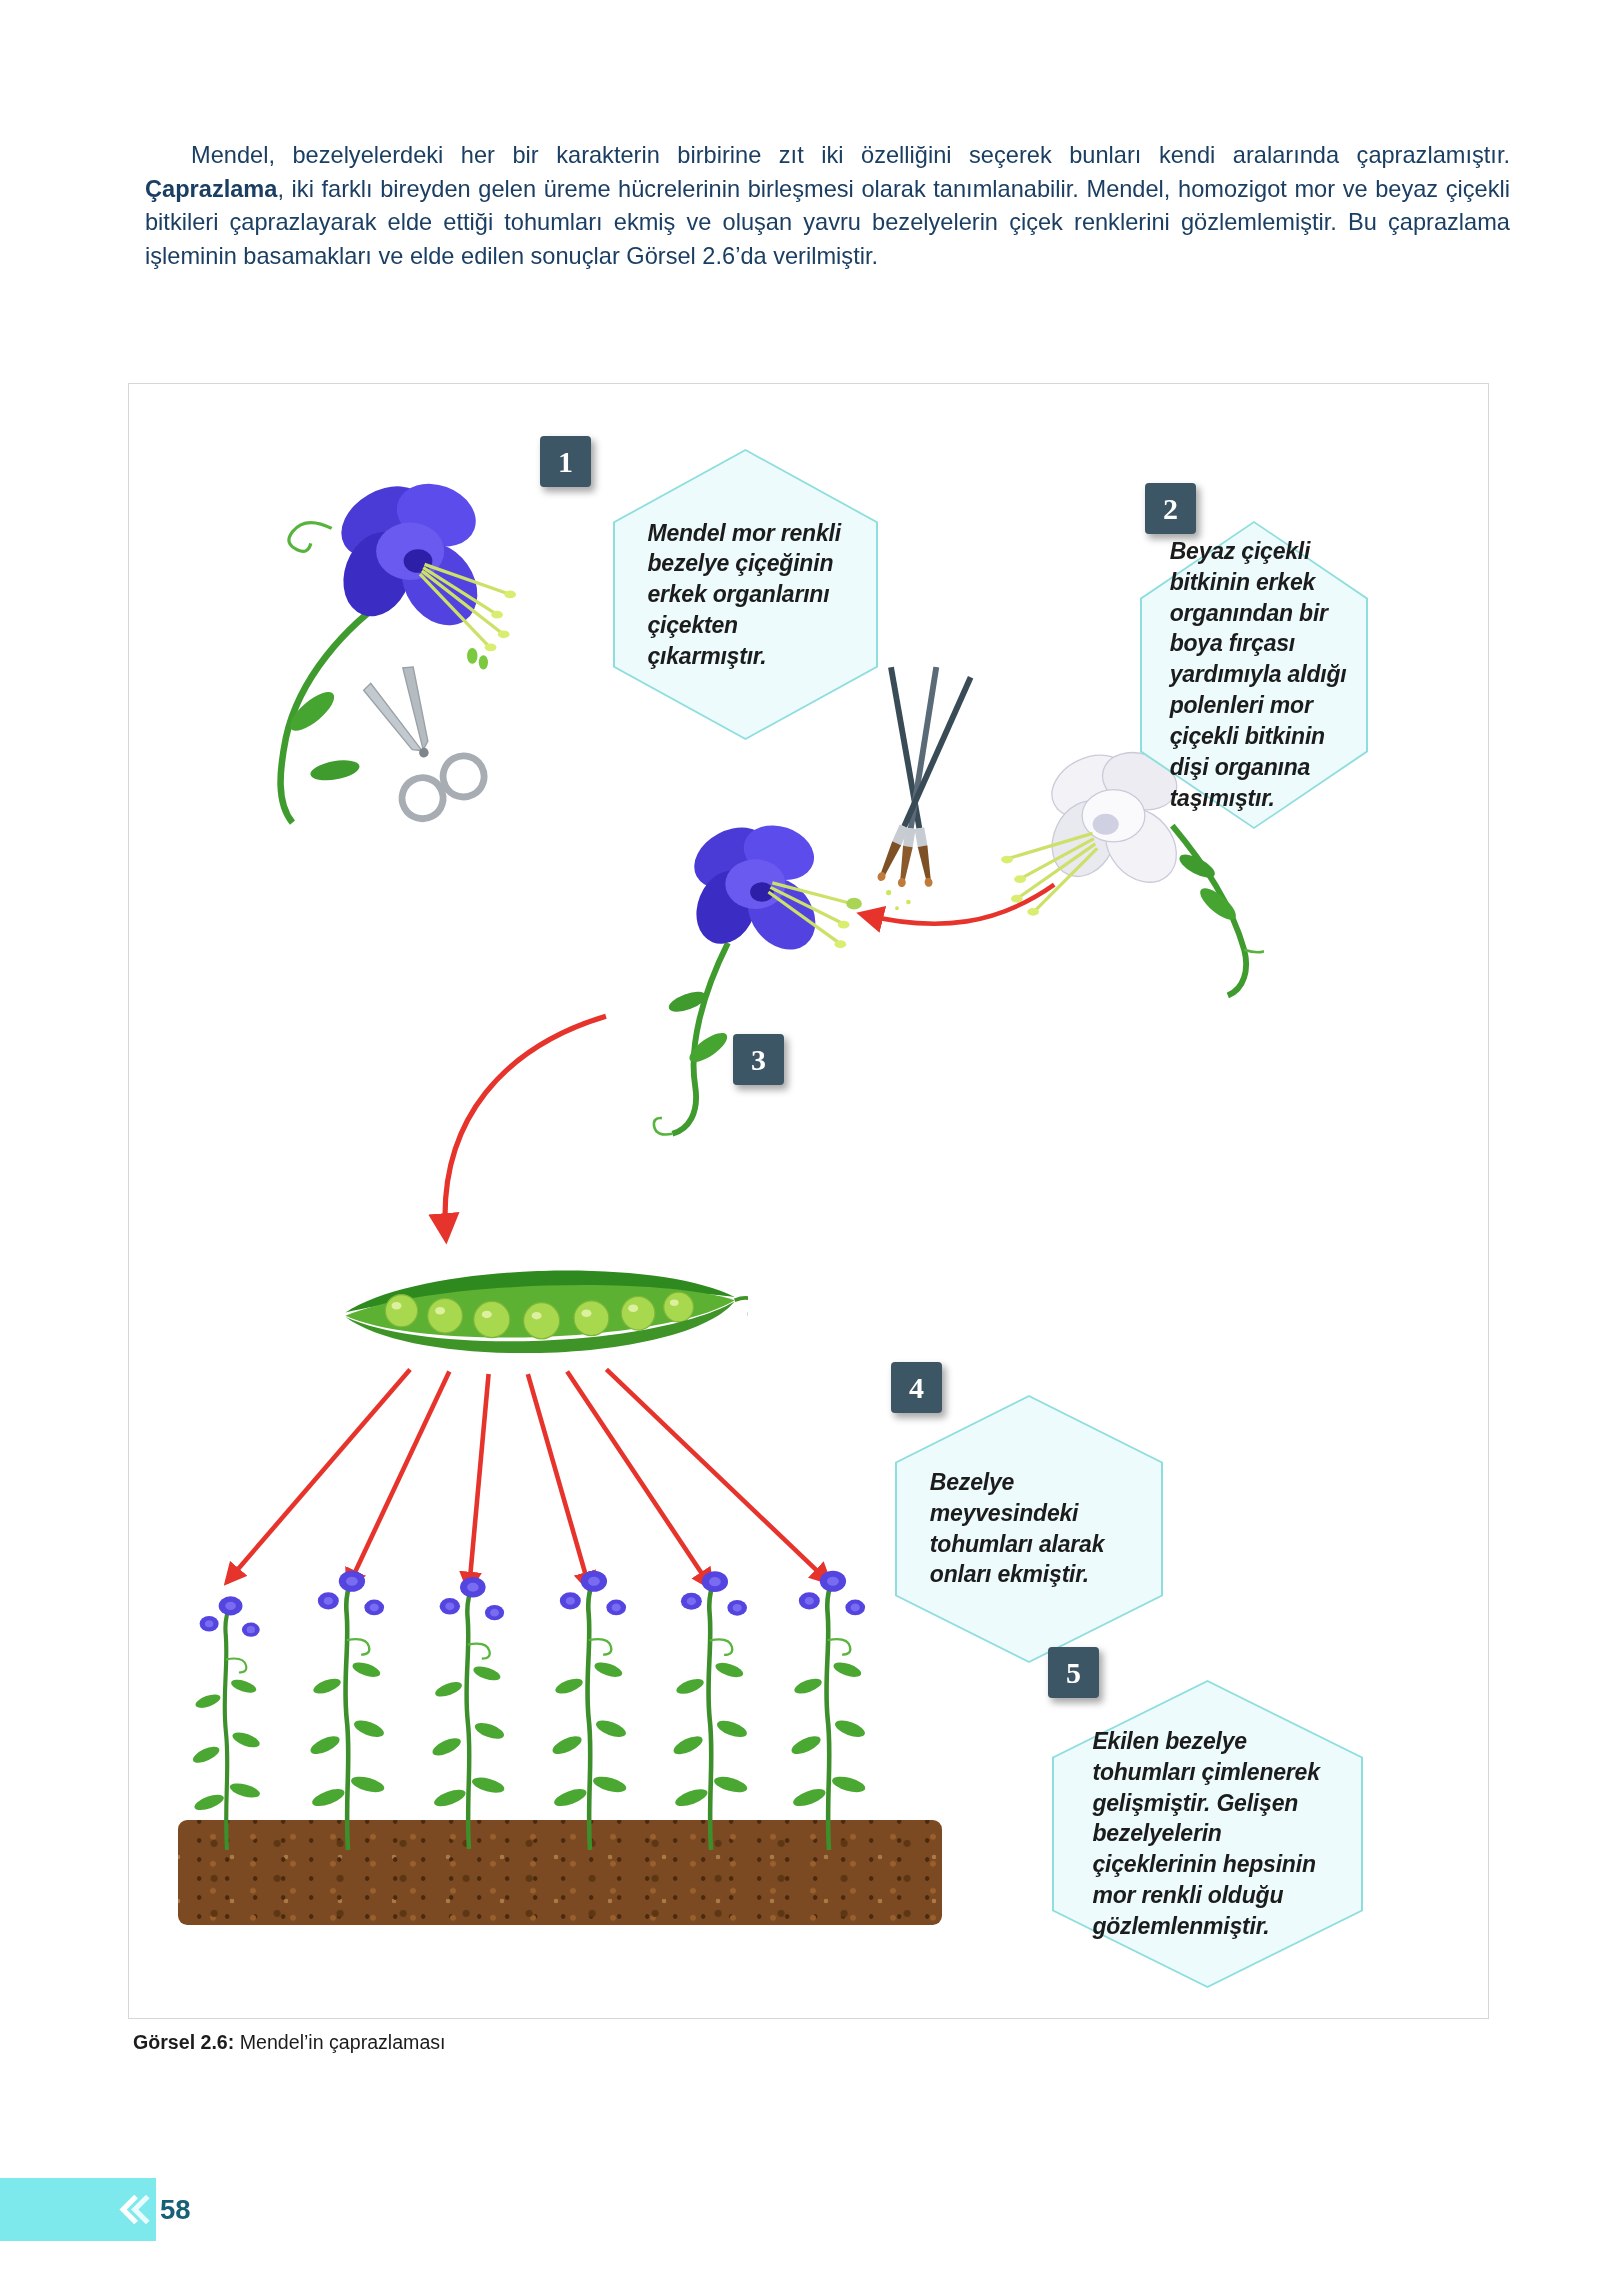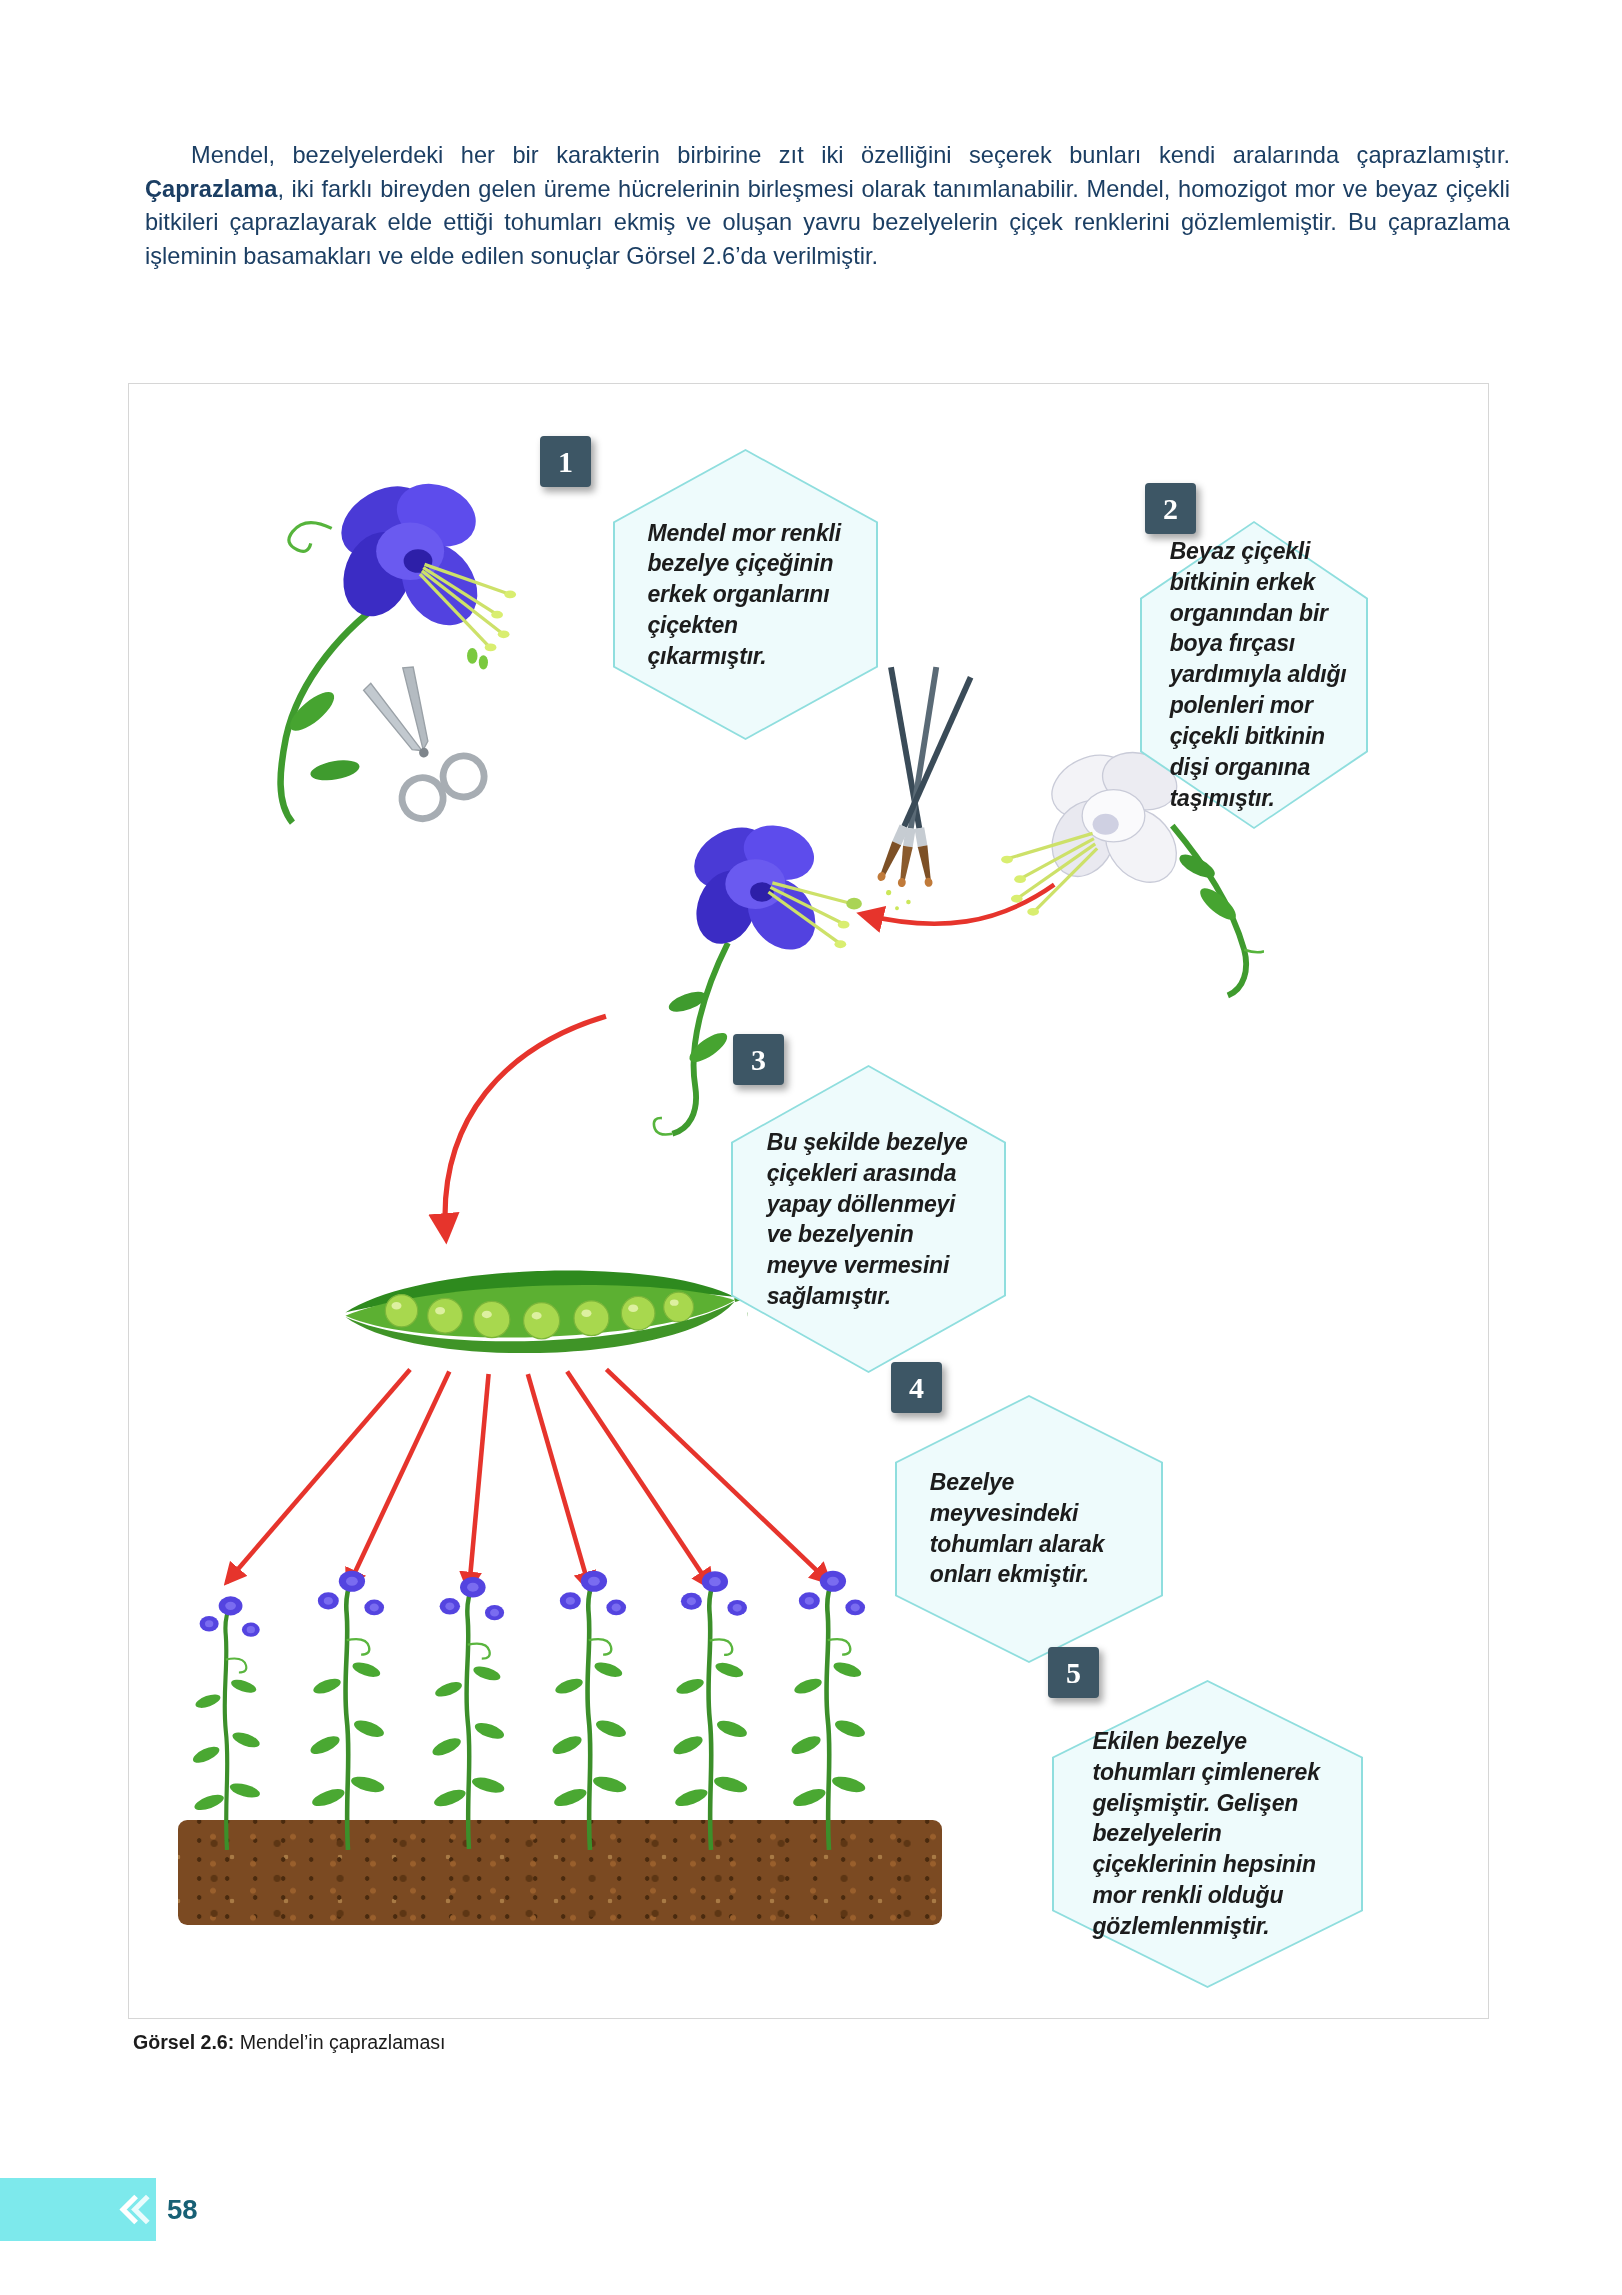--- a/index.html
+++ b/index.html
@@ -34,21 +34,21 @@
           radial-gradient(circle,#5d3614 0 3.3px,transparent 3.9px),
           radial-gradient(circle,#995f2c 0 2.6px,transparent 3.3px),
           radial-gradient(circle,#4a2a0e 0 2px,transparent 2.6px),
           radial-gradient(circle,#a87a45 0 2px,transparent 2.6px);
         background-size:63px 35px,40px 27px,28px 19px,54px 44px;
         background-position:4.6px 5.9px,15px 3.3px,7.2px 11px,27px 15px;}
 
   .caption{position:absolute;left:129px;top:2027px;font-size:19.6px;color:#1c1c1c;margin:4px;}
   .caption b{font-weight:bold;}
 
-  .page-tab{position:absolute;left:0;top:2178px;display:flex;align-items:center;gap:11px;}
+  .page-tab{position:absolute;left:0;top:2178px;display:flex;align-items:center;gap:4px;}
   .tab-bar{width:156px;height:63px;background:#7de9ec;display:flex;justify-content:flex-end;
            align-items:center;padding-right:2.6px;box-sizing:border-box;}
   .page-num{font-size:27.5px;font-weight:bold;color:#176075;}
 </style>
 </head>
 <body>
 
 <div class="page">
 
   <p class="intro"><span>Mendel, bezelyelerdeki her bir karakterin birbirine zıt iki özelliğini seçerek bunları kendi aralarında çaprazlamıştır. </span><b>Çaprazlama</b><span>, iki farklı bireyden gelen üreme hücrelerinin birleşmesi olarak tanımlanabilir. Mendel, homozigot mor ve beyaz çiçekli bitkileri çaprazlayarak elde ettiği tohumları ekmiş ve oluşan yavru bezelyelerin çiçek renklerini gözlemlemiştir. Bu çaprazlama işleminin basamakları ve elde edilen sonuçlar Görsel 2.6’da verilmiştir.</span></p>
@@ -63,25 +63,20 @@
 
     <div class="hex" style="left:484px;top:65px;width:265px;height:291px;">
       <div class="hex-border"></div>
       <div class="hex-fill"></div>
       <div class="hex-text">Mendel mor renkli bezelye çiçeğinin erkek organlarını çiçekten çıkarmıştır.</div>
     </div>
     <div class="hex" style="left:1011px;top:137px;width:228px;height:308px;">
       <div class="hex-border"></div>
       <div class="hex-fill"></div>
       <div class="hex-text">Beyaz çiçekli bitkinin erkek organından bir boya fırçası yardımıyla aldığı polenleri mor çiçekli bitkinin dişi organına taşımıştır.</div>
-    </div>
-    <div class="hex" style="left:602px;top:681px;width:275px;height:308px;">
-      <div class="hex-border"></div>
-      <div class="hex-fill"></div>
-      <div class="hex-text">Bu şekilde bezelye çiçekleri arasında yapay döllenmeyi ve bezelyenin meyve vermesini sağlamıştır.</div>
     </div>
     <div class="hex" style="left:766px;top:1011px;width:268px;height:268px;">
       <div class="hex-border"></div>
       <div class="hex-fill"></div>
       <div class="hex-text">Bezelye meyvesindeki tohumları alarak onları ekmiştir.</div>
     </div>
     <div class="hex" style="left:923px;top:1296px;width:311px;height:308px;">
       <div class="hex-border"></div>
       <div class="hex-fill"></div>
       <div class="hex-text">Ekilen bezelye tohumları çimlenerek gelişmiştir. Gelişen bezelyelerin çiçeklerinin hepsinin mor renkli olduğu gözlemlenmiştir.</div>

